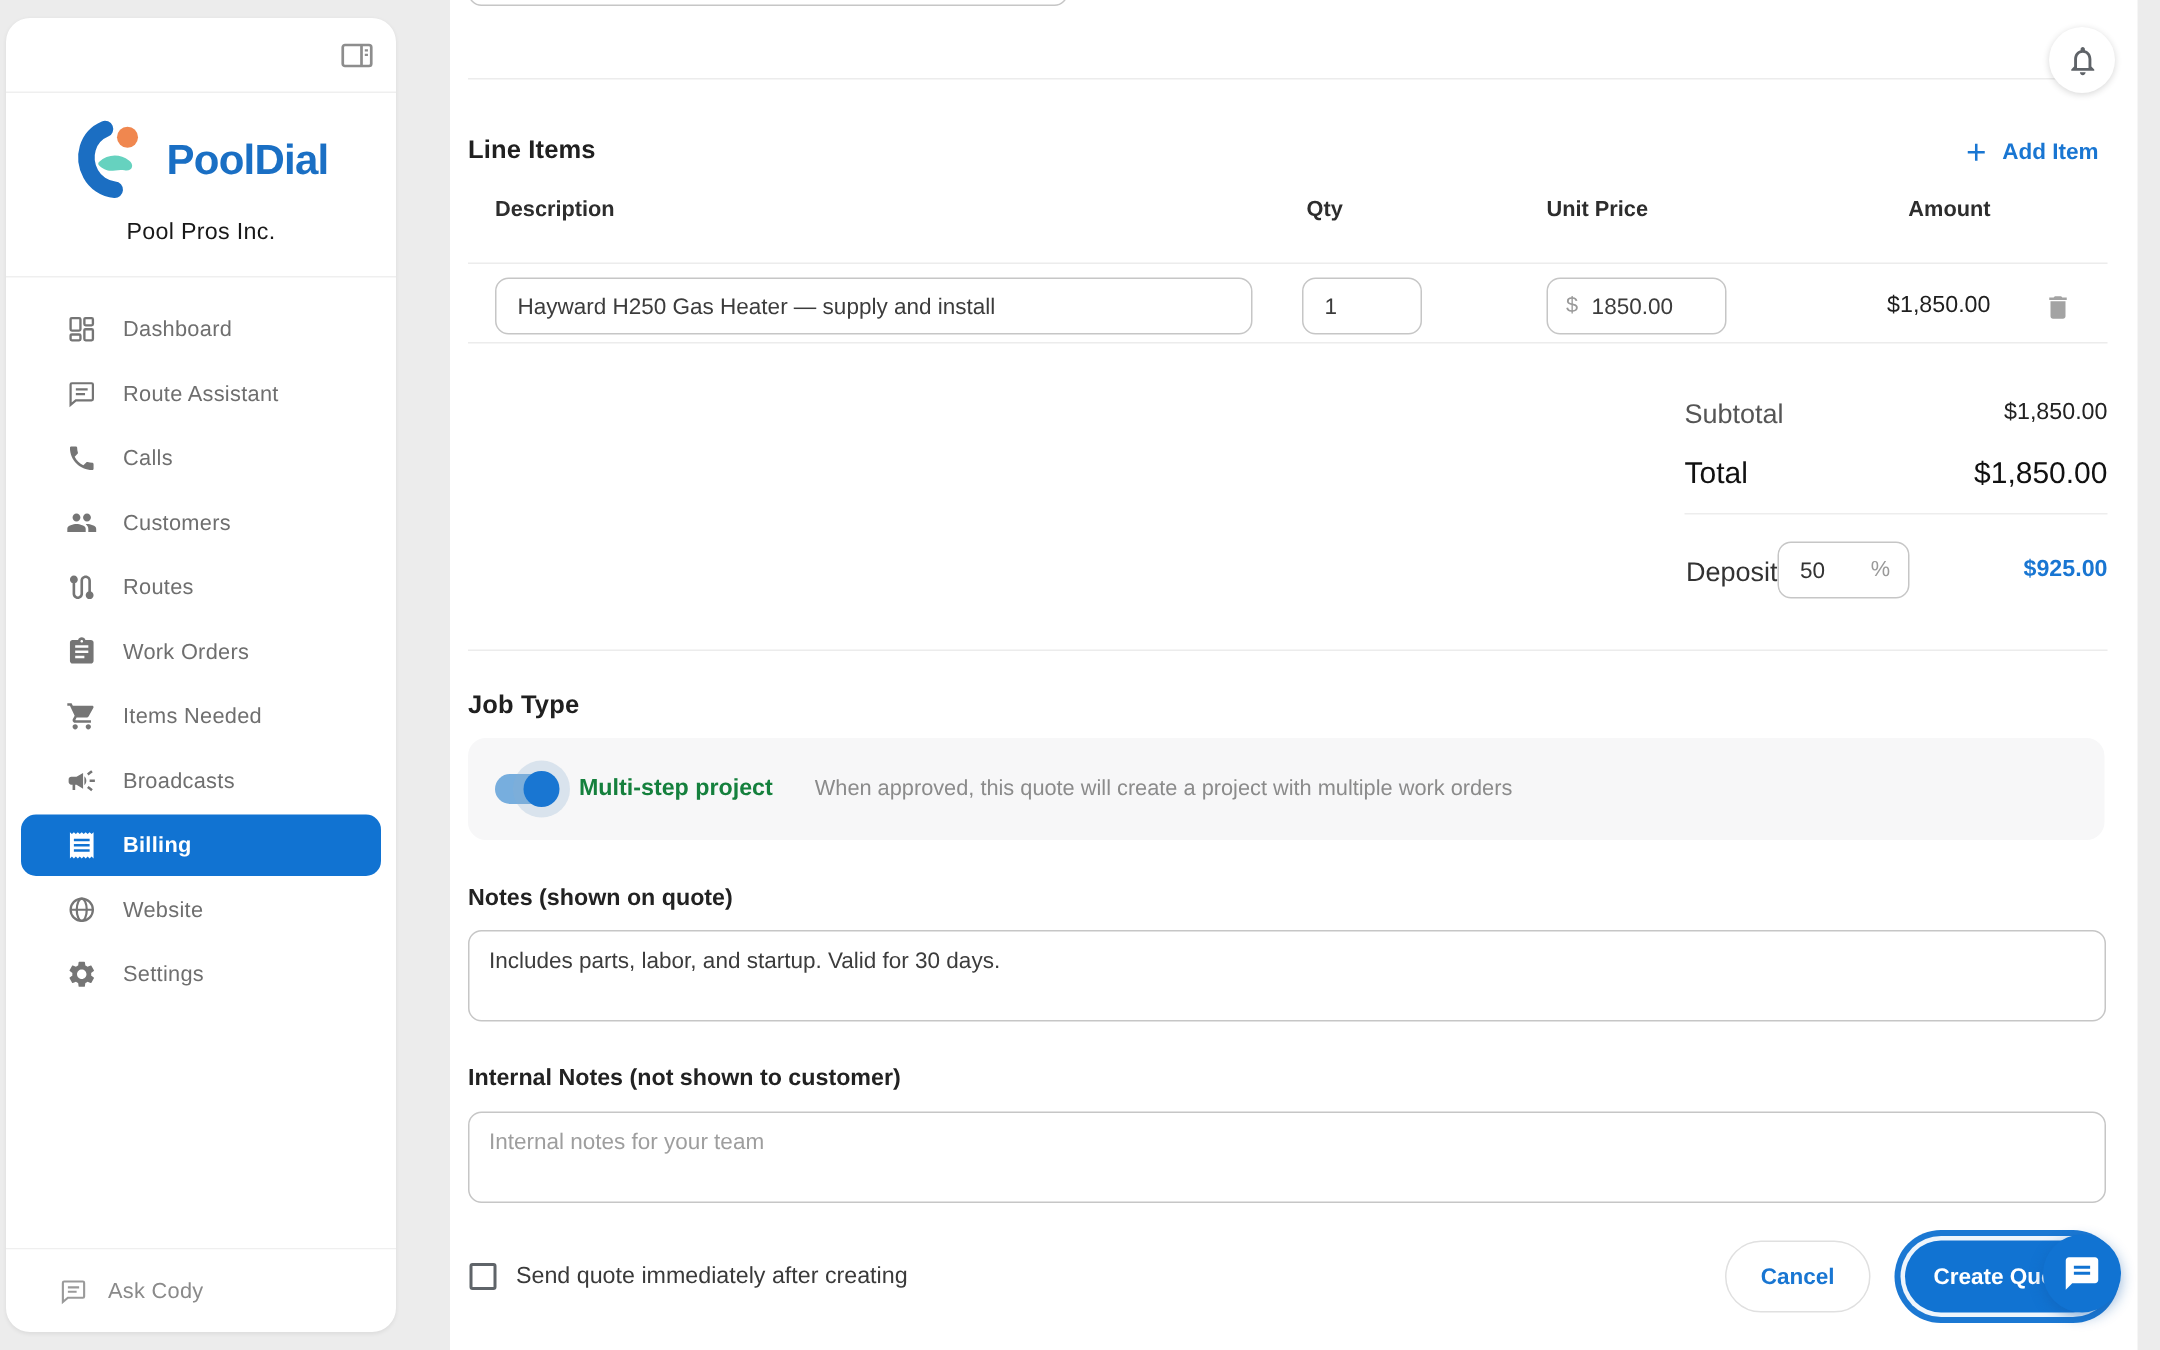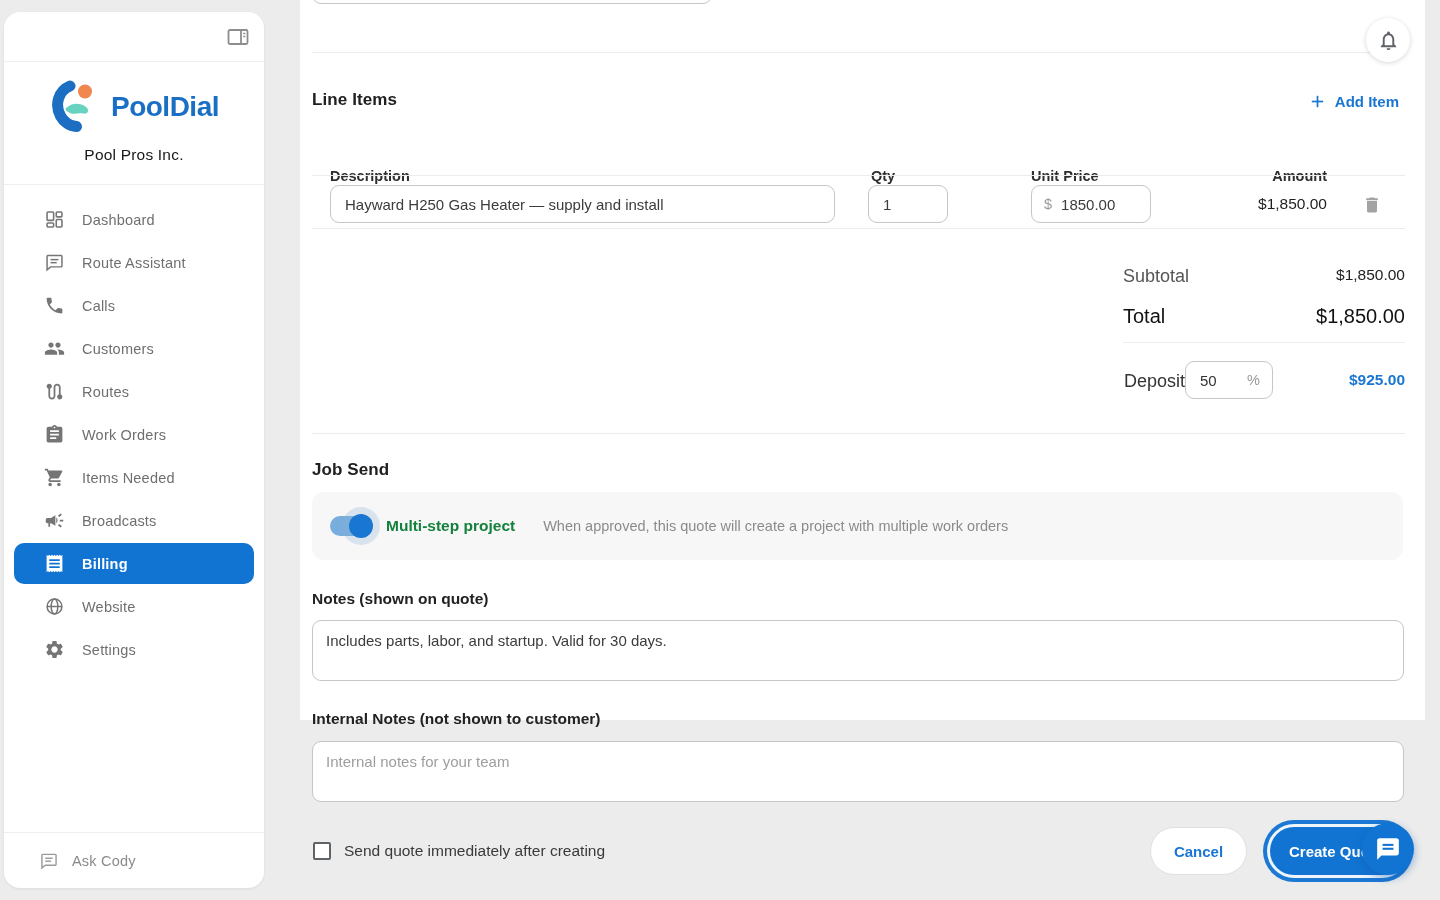--- a/index.html
+++ b/index.html
@@ -39,40 +39,40 @@
   }
   .sb-footer {
     position:absolute; left:0; right:0; bottom:0; height:56px;
     border-top:1px solid #efefef; display:flex; align-items:center;
     padding-left:35px; color:#8a8a8a; font-size:14.5px; letter-spacing:.2px; cursor:pointer;
     border-radius:0 0 16px 16px;
   }
   .sb-footer .nicon { width:20px; height:20px; margin-right:13px; }
 
   
-  .main { position:absolute; left:300px; top:0; width:1125px; height:720px; background:#fff; }
+  .main { position:absolute; left:300px; top:0; width:1125px; height:900px; background:#fff; }
 
   .ipt {
     border:1px solid #c6c6c6; border-radius:9px; background:#fff;
     font-family:inherit; font-size:15px; color:#3c3c3c; outline:none;
   }
   .partial-input { position:absolute; left:12px; top:-34px; width:400px; height:38px; padding:0 14px; }
 
   .divider { position:absolute; left:12px; width:1093px; height:1px; background:#ececec; }
 
   .section-title { position:absolute; font-size:17px; font-weight:700; color:#202020; letter-spacing:.1px; }
 
   .add-item {
     position:absolute; right:20px; top:88px; height:26px;
     display:flex; align-items:center; gap:9px;
     background:none; border:none; cursor:pointer;
     color:#1976d2; font-family:inherit; font-size:15px; font-weight:600;
   }
 
-  .th { position:absolute; top:168px; font-size:14.5px; font-weight:600; color:#2d2d2d;text-align:center; }
+  .th { position:absolute; top:132px; font-size:14.5px; font-weight:600; color:#2d2d2d;text-align:center; }
 
   .desc-input { position:absolute; left:30px; top:185px; width:505px; height:38px; padding:0 14px; }
   .qty-input  { position:absolute; left:568px; top:185px; width:80px; height:38px; padding:0 14px; }
   .price-box  { position:absolute; left:731px; top:185px; width:120px; height:38px; display:flex; align-items:center; padding:0 12px; gap:9px; }
   .price-box .cur { color:#9a9a9a; font-size:14.5px; }
   .price-box input { border:none; outline:none; width:100%; font-family:inherit; font-size:15px; color:#3c3c3c; padding:0; }
   .amount-cell { position:absolute; right:98px; top:195px; font-size:15.5px; color:#1f1f1f; }
   .trash-btn { position:absolute; left:1062px; top:194px; width:22px; height:22px; background:none; border:none; padding:0; cursor:pointer; }
 
   .tot-label { position:absolute; font-size:18px; color:#555; }
@@ -329,21 +329,21 @@
 
   <div class="tot-label" style="left:824px; top:371px; color:#333;">Deposit</div>
   <div class="ipt deposit-box">
     <input value="50" style="">
     <span class="unit">%</span>
   </div>
   <div class="deposit-amount">$925.00</div>
 
   <div class="divider" style="top:433px;"></div>
 
-  <div class="section-title" style="left:12px; top:460px;">Job Send</div>
+  <div class="section-title" style="left:12px; top:460px;">Job Type</div>
 
   <div class="job-panel">
     <div class="switch">
       <span class="halo"></span>
       <span class="knob"></span>
     </div>
     <div class="toggle-label">Multi-step project</div>
     <div class="toggle-help">When approved, this quote will create a project with multiple work orders</div>
   </div>
 

